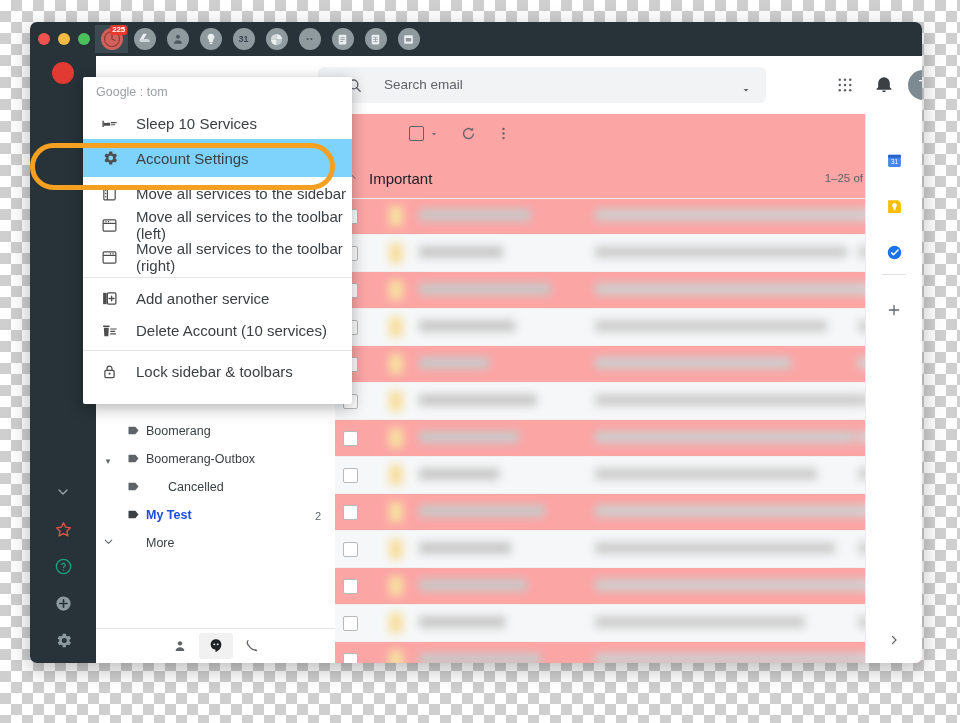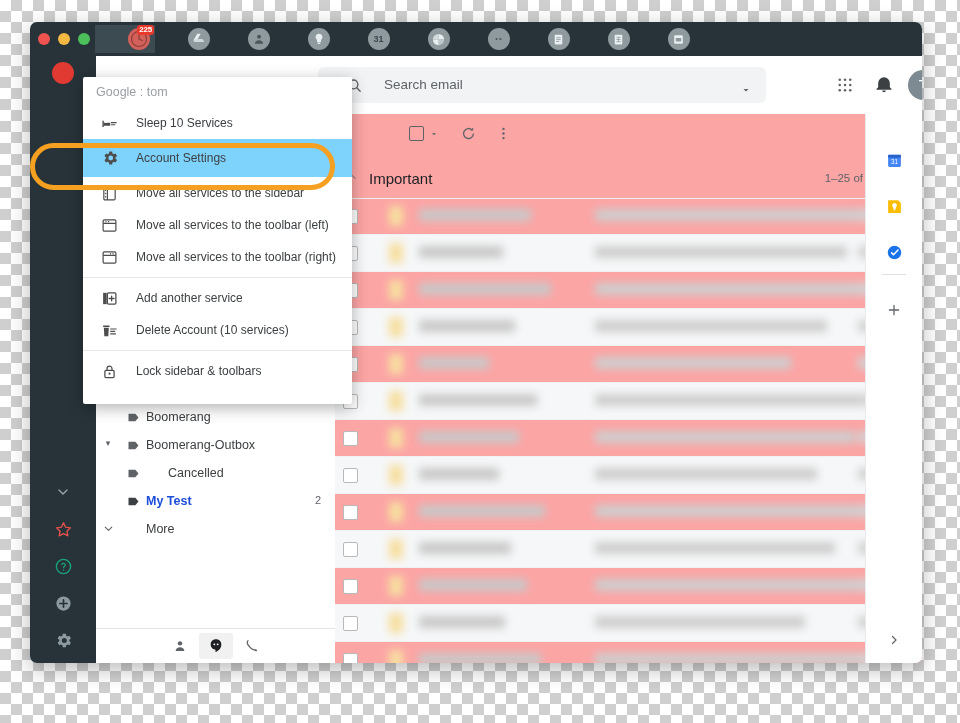--- a/index.html
+++ b/index.html
@@ -25,21 +25,21 @@
   
   .titlebar{
     position:absolute;left:0;top:0;width:892px;height:34px;
     background:#273339;
   }
   .lights{position:absolute;left:8px;top:11px;display:flex;gap:8px;}
   .light{width:12px;height:12px;border-radius:50%;}
   .l-red{background:#ef5350;} .l-yel{background:#f4b942;} .l-grn{background:#4cc05a;}
 
   .tbicons{position:absolute;left:65px;top:3px;display:flex;align-items:center;}
-  .tbslot{width:33px;height:28px;display:flex;align-items:center;justify-content:center;position:relative;padding-left:27px;}
+  .tbslot{width:33px;height:28px;display:flex;align-items:center;justify-content:center;position:relative;}
   .tbslot.active{background:#3c4a52;}
   .tbico{
     width:22px;height:22px;border-radius:50%;
     background:#8e9a9e;display:flex;align-items:center;justify-content:center;
     color:#e8ecee;font-size:10px;line-height:1;font-weight:bold;overflow:hidden;
   }
   .tbico.clock{background:#d1615a;color:#2b2b2b;}
   .tbico.cal{background:#8e9a9e;color:#3b4850;font-size:9px;}
   .badge{
     position:absolute;right:1px;top:0px;background:#e8392c;color:#fff;
@@ -77,21 +77,21 @@
   .bell-ico{position:absolute;left:778px;top:18px;}
   .avatar{
     position:absolute;left:812px;top:14px;width:30px;height:30px;border-radius:50%;
     background:#7d8a91;color:#fff;font-size:14px;display:flex;align-items:center;justify-content:center;
   }
 
   
   .foldercol{position:absolute;left:0;top:58px;width:239px;height:549px;background:#fff;}
   .folders{position:absolute;left:0;top:296px;width:239px;}
   .frow{
-    height:28px;display:flex;align-items:flex-start;font-size:12.5px;color:#3c4043;
+    height:28px;display:flex;align-items:flex-end;font-size:12.5px;color:#3c4043;
     padding-right:14px;
   }
   .farrow{width:24px;text-align:center;color:#5f6368;font-size:9px;}
   .ftag{width:26px;display:flex;align-items:center;justify-content:center;}
   .flabel{flex:1;}
   .frow.bold .flabel{font-weight:bold;color:#1d4ed8;}
   .fcount{font-size:11px;color:#5f6368;}
   .frow.indent .flabel{padding-left:22px;}
   .frow.more .flabel{padding-left:0;}
 
@@ -142,21 +142,21 @@
   .menu{
     position:absolute;left:53px;top:55px;width:269px;height:327px;
     background:#fff;border-radius:2px;
     box-shadow:0 4px 16px rgba(0,0,0,.30);
   }
   .menu-hdr{
     height:30px;display:flex;align-items:center;padding:0 0 0 13px;
     font-size:12.5px;color:#9aa0a6;
   }
   .mitem{
-    height:32px;display:flex;align-items:center;font-size:12px;color:#3c4043;
+    height:32px;display:flex;align-items:center;font-size:15px;color:#3c4043;
   }
   .mitem.hl{background:#7dd3fc;height:38px;}
   .micon{width:53px;display:flex;align-items:center;justify-content:center;color:#5a5a5a;}
   .msep{height:1px;background:#e6e6e6;margin:4px 0;}
   .mitem .mlabel{flex:1;}
 
   
   .ring{
     position:absolute;left:30px;top:143px;width:305px;height:47px;
     border:5px solid #f5a020;border-radius:24px;box-sizing:border-box;

